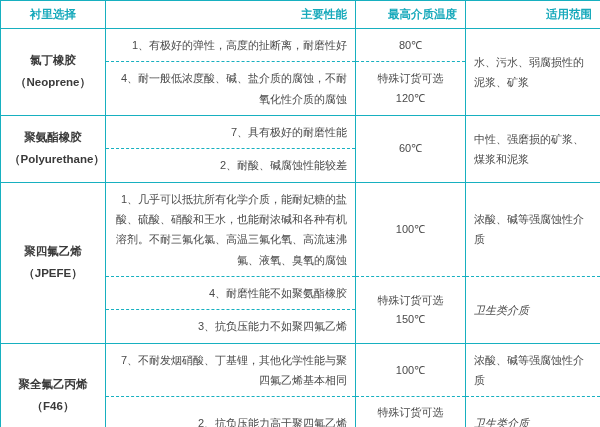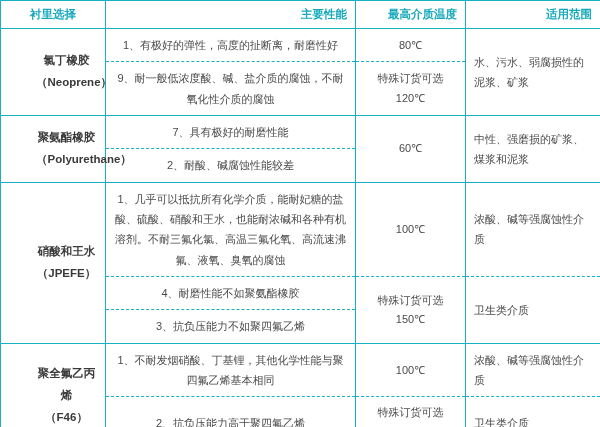--- a/index.html
+++ b/index.html
@@ -51,47 +51,46 @@
     text-align: center;
     font-size: 11.5px;
     font-weight: bold;
     color: #3a3a3a;
     line-height: 1.9;
     padding: 4px 2px;
   }
   td.matname .sub {
     display: block;
     font-weight: bold;
-    margin-left: 27px;
   }
   td.feature {
     font-size: 11px;
     color: #4a4a4a;
     line-height: 1.85;
-    text-align: center;
+    text-align: right;
   }
   td.feature.dashtop { border-top: 1px dashed #17b0c0; }
   td.feature.dashbot { border-bottom: 1px dashed #17b0c0; }
 
   td.temp {
     font-size: 11px;
     color: #4a4a4a;
     text-align: center;
     line-height: 1.75;
   }
   td.temp.dashtop { border-top: 1px dashed #17b0c0; }
   td.temp.dashbot { border-bottom: 1px dashed #17b0c0; }
 
   td.scope {
     font-size: 11px;
     color: #4a4a4a;
     text-align: left;
     line-height: 1.85;
   }
-  td.scope.dashtop { border-top: 1px dashed #17b0c0; }
+  td.scope.dashtop { border-top: 1px dashed #17b0c0; font-style: italic; }
   td.scope.dashbot { border-bottom: 1px dashed #17b0c0; }
   .templine { display: block; }
 </style>
 </head>
 <body>
 
 <div class="sheet">
   <table class="spec">
     <colgroup>
       <col class="c0">
@@ -114,21 +113,21 @@
           <span class="sub">氯丁橡胶</span>
           <span class="sub">（Neoprene）</span>
         </td>
         <td class="feature dashbot">1、有极好的弹性，高度的扯断离，耐磨性好</td>
         <td class="temp dashbot">
           <span class="templine">80℃</span>
         </td>
         <td class="scope" rowspan="2">水、污水、弱腐损性的泥浆、矿浆</td>
       </tr>
       <tr>
-        <td class="feature dashtop">9、耐一般低浓度酸、碱、盐介质的腐蚀，不耐氧化性介质的腐蚀</td>
+        <td class="feature dashtop">4、耐一般低浓度酸、碱、盐介质的腐蚀，不耐氧化性介质的腐蚀</td>
         <td class="temp dashtop">
           <span class="templine">特殊订货可选</span>
           <span class="templine">120℃</span>
         </td>
       </tr>
 
       <tr>
         <td class="matname" rowspan="2">
           <span class="sub">聚氨酯橡胶</span>
           <span class="sub">（Polyurethane）</span>
@@ -138,21 +137,21 @@
           <span class="templine">60℃</span>
         </td>
         <td class="scope" rowspan="2">中性、强磨损的矿浆、煤浆和泥浆</td>
       </tr>
       <tr>
         <td class="feature dashtop">2、耐酸、碱腐蚀性能较差</td>
       </tr>
 
       <tr>
         <td class="matname" rowspan="3">
-          <span class="sub">硝酸和王水</span>
+          <span class="sub">聚四氟乙烯</span>
           <span class="sub">（JPEFE）</span>
         </td>
         <td class="feature dashbot">1、几乎可以抵抗所有化学介质，能耐妃糖的盐酸、硫酸、硝酸和王水，也能耐浓碱和各种有机溶剂。不耐三氟化氯、高温三氟化氧、高流速沸氟、液氧、臭氧的腐蚀</td>
         <td class="temp dashbot">
           <span class="templine">100℃</span>
         </td>
         <td class="scope dashbot">浓酸、碱等强腐蚀性介质</td>
       </tr>
       <tr>
         <td class="feature dashtop dashbot">4、耐磨性能不如聚氨酯橡胶</td>
@@ -164,21 +163,21 @@
       </tr>
       <tr>
         <td class="feature dashtop">3、抗负压能力不如聚四氟乙烯</td>
       </tr>
 
       <tr>
         <td class="matname" rowspan="2">
           <span class="sub">聚全氟乙丙烯</span>
           <span class="sub">（F46）</span>
         </td>
-        <td class="feature dashbot">1、不耐发烟硝酸、丁基锂，其他化学性能与聚四氟乙烯基本相同</td>
+        <td class="feature dashbot">7、不耐发烟硝酸、丁基锂，其他化学性能与聚四氟乙烯基本相同</td>
         <td class="temp dashbot">
           <span class="templine">100℃</span>
         </td>
         <td class="scope dashbot">浓酸、碱等强腐蚀性介质</td>
       </tr>
       <tr>
         <td class="feature dashtop">2、抗负压能力高于聚四氟乙烯</td>
         <td class="temp dashtop">
           <span class="templine">特殊订货可选</span>
           <span class="templine">150℃</span>

